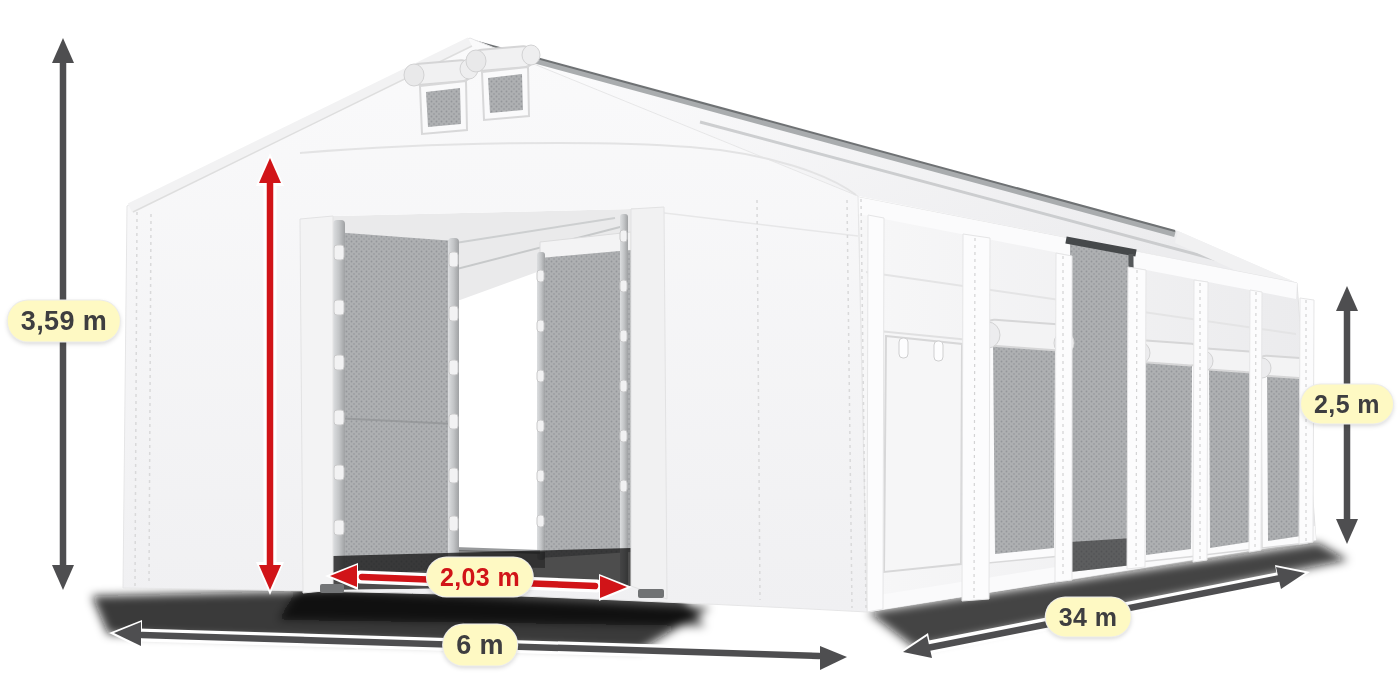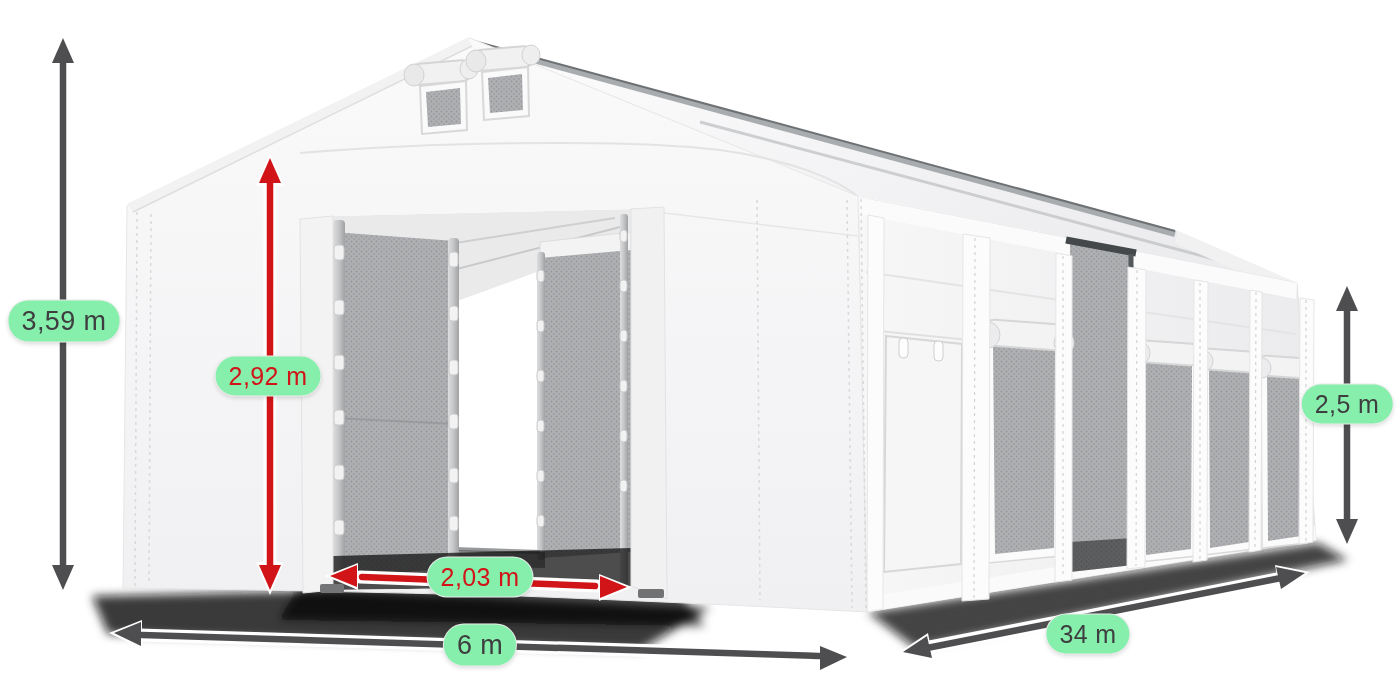--- a/index.html
+++ b/index.html
@@ -1,20 +1,20 @@
 <!DOCTYPE html>
 <html><head>
 <meta charset="utf-8">
 <style>
   html,body{margin:0;padding:0;background:#fff;}
   #stage{position:relative;width:1400px;height:700px;background:#ffffff;overflow:hidden;
          font-family:"Liberation Sans",sans-serif;}
   #stage svg{position:absolute;left:0;top:0;}
-  .pill{position:absolute;transform:translate(-50%,-50%);background:#86efac;border-radius:20px;
-        padding:5px 13px;font-weight:normal;font-size:25px;letter-spacing:.4px;color:#3e3e40;
+  .pill{position:absolute;transform:translate(-50%,-50%);background:#fef9c3;border-radius:20px;
+        padding:5px 13px;font-weight:bold;font-size:25px;letter-spacing:.4px;color:#3e3e40;
         white-space:nowrap;box-shadow:0 0 0 1px #ececec,0 2px 5px rgba(0,0,0,.18);z-index:5;}
   .pill.red{color:#d11418;}
   .pill.big{font-size:27px;}
 </style>
 </head>
 <body>
 
 <div id="stage">
 
 <svg width="1400" height="700" viewBox="0 0 1400 700">
@@ -262,19 +262,18 @@
       <polygon points="1347,281 1333,314 1361,314" fill="#ffffff"></polygon>
           <polygon points="1347,549 1333,516 1361,516" fill="#ffffff"></polygon>
       <line x1="1347" y1="310" x2="1347" y2="520" stroke="#4e4e50" stroke-width="6.5"></line>
       <polygon points="1347,286 1336,311 1358,311" fill="#4e4e50"></polygon>
           <polygon points="1347,544 1336,519 1358,519" fill="#4e4e50"></polygon>
     </g>
   </g>
 </svg>
 
 <div class="pill big" style="left:64px;top:321px">3,59 m</div>
-<div class="pill red" style="left:268px;top:376px">2,92 m</div>
 <div class="pill red" style="left:480px;top:577px">2,03 m</div>
 <div class="pill big" style="left:480px;top:645px">6 m</div>
-<div class="pill" style="left:1088px;top:634px">34 m</div>
+<div class="pill" style="left:1088px;top:617px">34 m</div>
 <div class="pill" style="left:1347px;top:404px">2,5 m</div>
 
 </div>
 
 </body></html>

